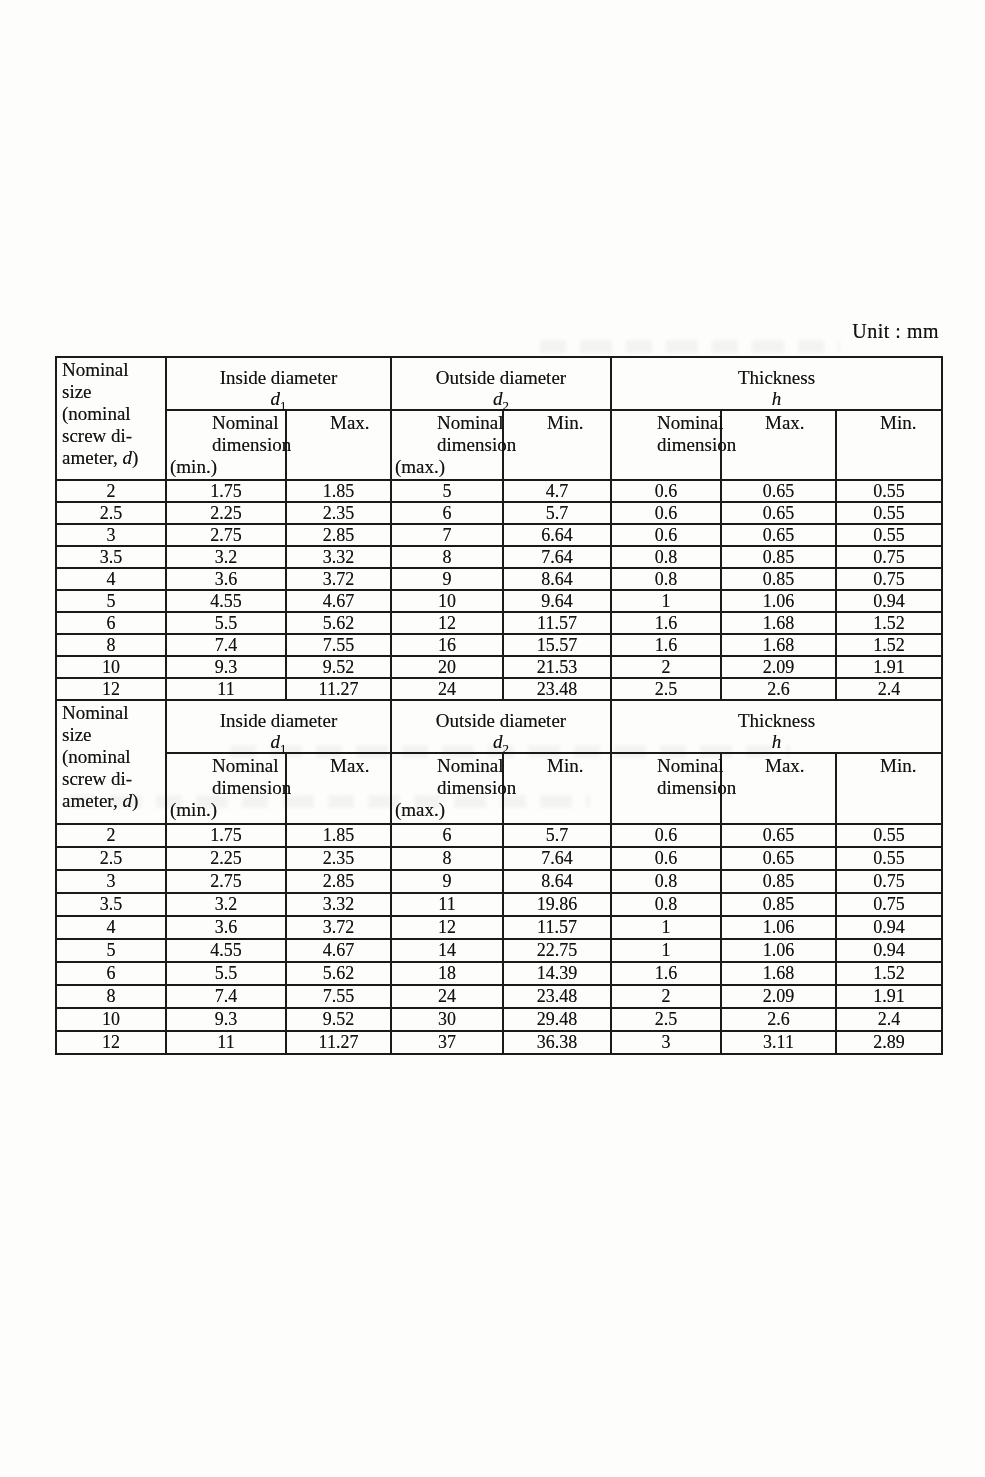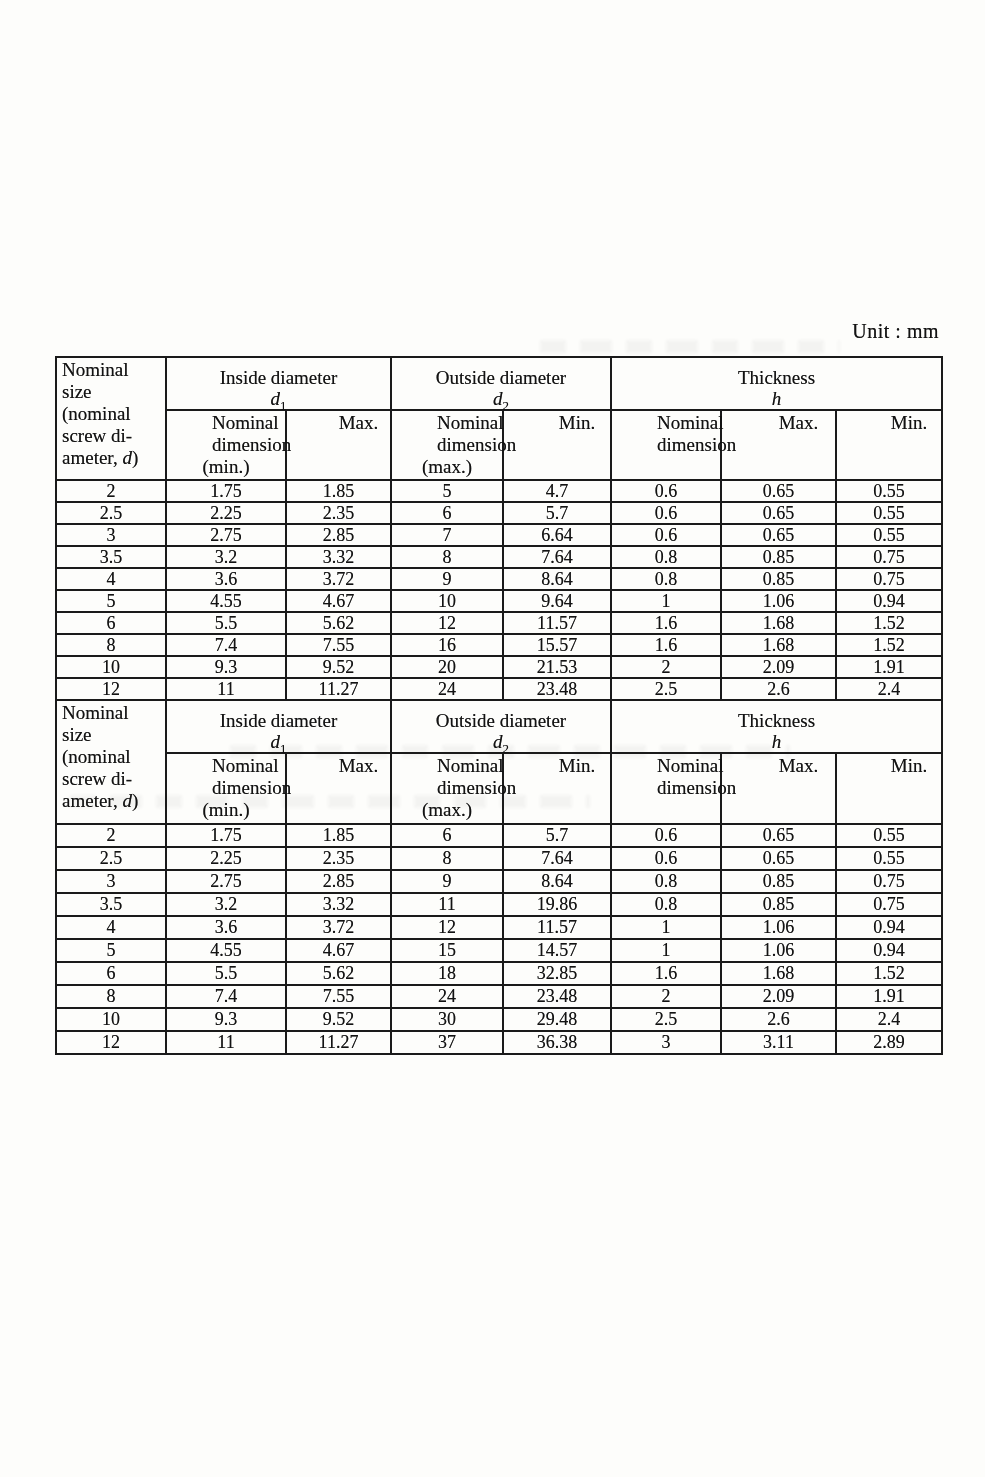--- a/index.html
+++ b/index.html
@@ -74,22 +74,22 @@
   
   th.sub-head {
     vertical-align: top;
     font-size: 19px;
     line-height: 22px;
     padding: 1px 3px;
   }
   .t1 th.sub-head { height: 67px; }
   .t2 th.sub-head { height: 71px; }
   th.sub-head .lbl { text-align: left; padding-left: 2px; margin-left: 40px; }
-  th.sub-head.ctr .lbl { text-align: center; padding-left: 0; }
-  th.sub-head .note { text-align: center; }
+  th.sub-head.ctr .lbl { text-align: left; padding-left: 0; }
+  th.sub-head .note { text-align: left; }
 
   
   .dim-table td {
     text-align: center;
     font-size: 18px;
     line-height: 1.05;
   }
   .t1 td { height: 22px; }
   .t2 td { height: 23px; }
 
@@ -389,32 +389,32 @@
             <td>12</td>
             <td>11.57</td>
             <td>1</td>
             <td>1.06</td>
             <td>0.94</td>
           </tr>
           <tr>
             <td>5</td>
             <td>4.55</td>
             <td>4.67</td>
-            <td>15</td>
-            <td>14.57</td>
+            <td>14</td>
+            <td>22.75</td>
             <td>1</td>
             <td>1.06</td>
             <td>0.94</td>
           </tr>
           <tr>
             <td>6</td>
             <td>5.5</td>
             <td>5.62</td>
             <td>18</td>
-            <td>32.85</td>
+            <td>14.39</td>
             <td>1.6</td>
             <td>1.68</td>
             <td>1.52</td>
           </tr>
           <tr>
             <td>8</td>
             <td>7.4</td>
             <td>7.55</td>
             <td>24</td>
             <td>23.48</td>

